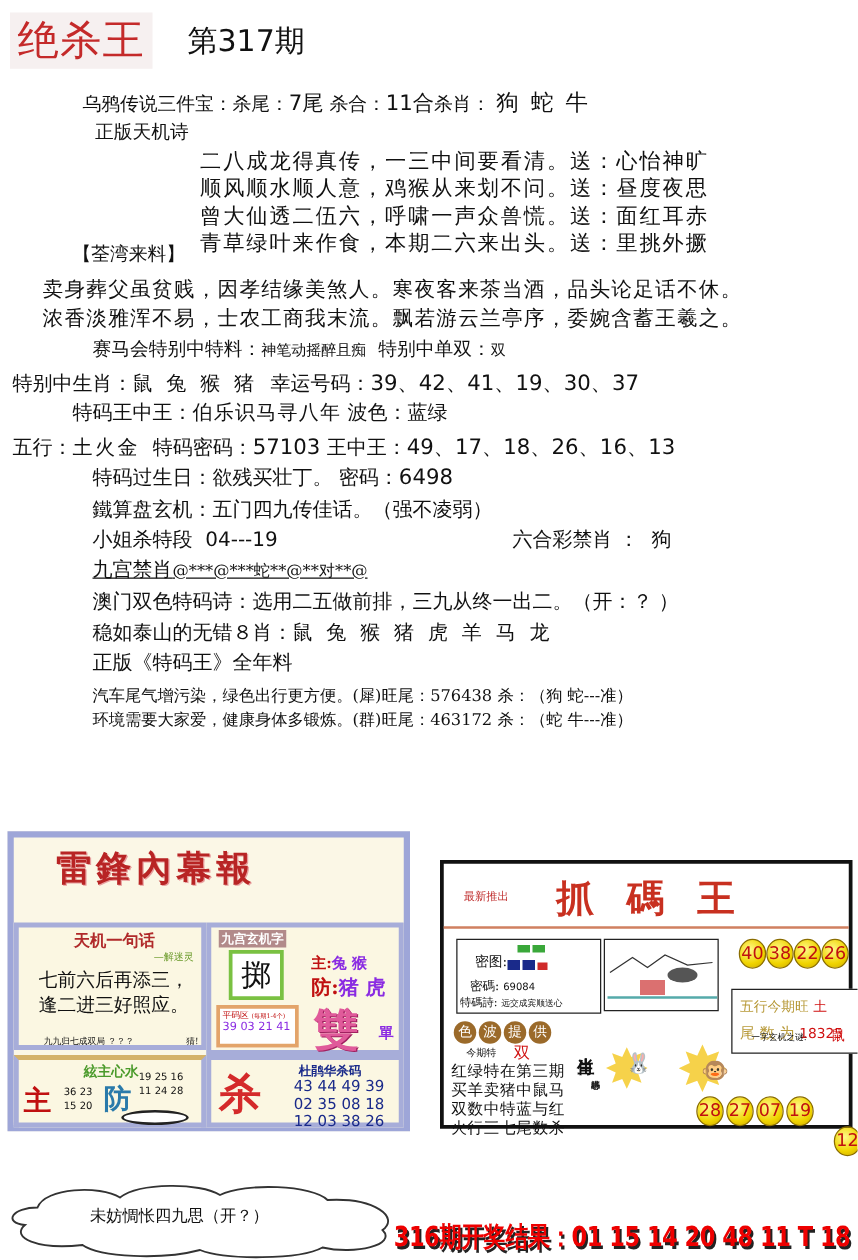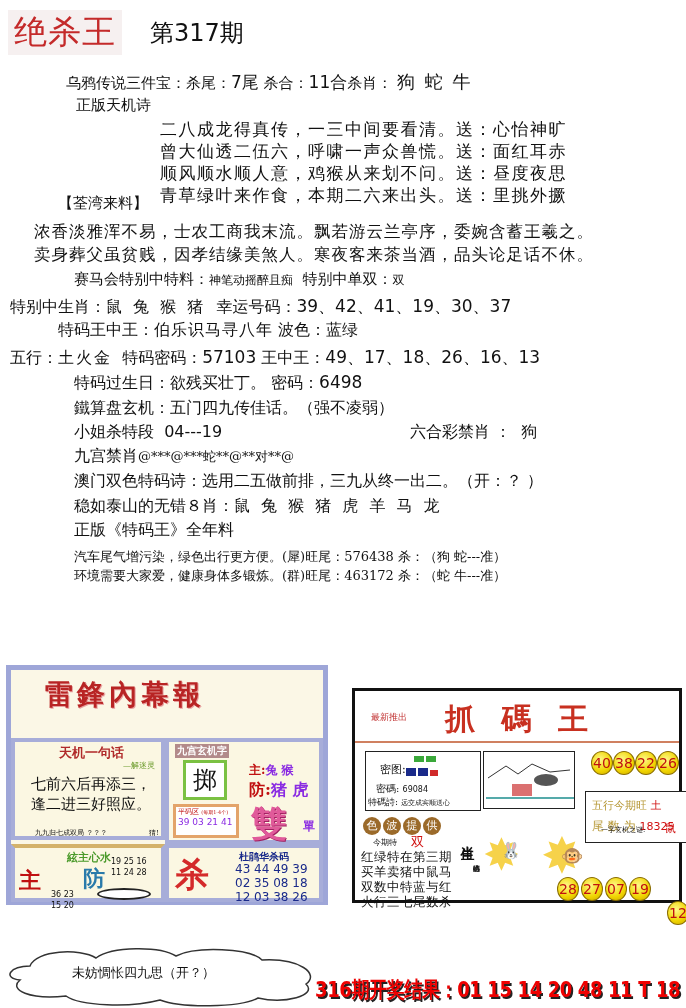--- a/index.html
+++ b/index.html
@@ -33,29 +33,29 @@
 
 <div class="abs t15" style="left:66px;top:70px;">
   <span>乌鸦传说三件宝：杀尾：</span><span class="sans" style="font-size:17px">7尾</span>
   <span>杀合：</span><span class="sans" style="font-size:17px">11合</span><span>杀肖：</span>
   <span style="font-size:18px;letter-spacing:2px">狗 蛇 牛</span>
 </div>
 <div class="abs t15" style="left:76px;top:96px;">正版天机诗</div>
 
 <div class="abs poem" style="left:160px;top:118px;">
   <div>二八成龙得真传，一三中间要看清。送：心怡神旷</div>
+  <div>顺风顺水顺人意，鸡猴从来划不问。送：昼度夜思</div>
   <div>曾大仙透二伍六，呼啸一声众兽慌。送：面红耳赤</div>
-  <div>顺风顺水顺人意，鸡猴从来划不问。送：昼度夜思</div>
   <div>青草绿叶来作食，本期二六来出头。送：里挑外撅</div>
 </div>
 
 <div class="abs t15" style="left:58px;top:194px;">【荃湾来料】</div>
 <div class="abs poem" style="left:34px;top:220px;letter-spacing:1px;font-size:16.5px;line-height:23px;">
+  <div>卖身葬父虽贫贱，因孝结缘美煞人。寒夜客来茶当酒，品头论足话不休。</div>
   <div>浓香淡雅浑不易，士农工商我末流。飘若游云兰亭序，委婉含蓄王羲之。</div>
-  <div>卖身葬父虽贫贱，因孝结缘美煞人。寒夜客来茶当酒，品头论足话不休。</div>
 </div>
 
 <div class="abs t15" style="left:74px;top:270px;">
   <span>赛马会特别中特料：</span><span style="font-size:12px">神笔动摇醉且痴</span>&nbsp;&nbsp;<span>特别中单双：</span><span style="font-size:12px">双</span>
 </div>
 <div class="abs" style="left:10px;top:295px;font-size:16px;">
   <span>特别中生肖：</span><span style="letter-spacing:3px">鼠 兔 猴 猪</span>&nbsp;&nbsp;<span>幸运号码：</span><span class="sans" style="font-size:17px">39、42、41、19、30、37</span>
 </div>
 <div class="abs" style="left:58px;top:320px;font-size:16px;">
   <span>特码王中王：</span><span style="letter-spacing:1px">伯乐识马寻八年</span>&nbsp;<span>波色：</span><span>蓝绿</span>
@@ -68,21 +68,21 @@
 </div>
 <div class="abs" style="left:74px;top:398px;font-size:16px;">
   <span>鐵算盘玄机：</span><span>五门四九传佳话。（强不凌弱）</span>
 </div>
 <div class="abs" style="left:74px;top:422px;font-size:16px;">
   <span>小姐杀特段</span>&nbsp;&nbsp;<span class="sans" style="font-size:16px">04---19</span>
 </div>
 <div class="abs" style="left:410px;top:422px;font-size:16px;">
   <span>六合彩禁肖 ：</span>&nbsp;&nbsp;<span>狗</span>
 </div>
-<div class="abs" style="left:74px;top:446px;font-size:16px;">
+<div class="abs" style="left:74px;top:446px;font-size:16px;text-decoration:underline;">
   <span>九宫禁肖</span><span style="font-size:13px">@***@***蛇**@**对**@</span>
 </div>
 <div class="abs" style="left:74px;top:471px;font-size:16px;">
   <span>澳门双色特码诗：</span><span>选用二五做前排，三九从终一出二。（开：？ ）</span>
 </div>
 <div class="abs" style="left:74px;top:496px;font-size:16px;">
   <span>稳如泰山的无错８肖：</span><span style="letter-spacing:3px">鼠 兔 猴 猪 虎 羊 马 龙</span>
 </div>
 <div class="abs" style="left:74px;top:520px;font-size:16px;">正版《特码王》全年料</div>
 <div class="abs" style="left:74px;top:548px;font-size:13px;">汽车尾气增污染，绿色出行更方便。(犀)旺尾：576438 杀：（狗 蛇---准）</div>
@@ -115,21 +115,21 @@
       <div style="font-size:7px;color:#c01010;padding-left:2px;"><span>平码区</span> <span style="font-size:5px">(每期1-4个)</span></div>
       <div class="sans" style="font-size:9px;color:#8a2be2;padding-left:2px;margin-top:0;">39 03 21 41</div>
     </div>
     <div style="position:absolute;left:82px;top:58px;font-size:36px;color:#e05a9a;font-weight:bold;text-shadow:1px 1px 0 #a02060;">雙</div>
     <div style="position:absolute;left:134px;top:76px;font-size:12px;color:#8a2be2;font-weight:bold;">單</div>
   </div>
 
   <div class="subbox" style="left:0;top:174px;width:154px;height:58px;border-top-color:#d4b26a;">
     <div style="position:absolute;left:52px;top:2px;font-size:11px;color:#4a9a2a;font-weight:bold;">絃主心水</div>
     <div style="position:absolute;left:4px;top:18px;font-size:22px;color:#c01010;font-weight:bold;">主</div>
-    <div class="sans" style="position:absolute;left:36px;top:20px;font-size:8px;line-height:11px;margin-top:21px;">
+    <div class="sans" style="position:absolute;left:36px;top:20px;font-size:8px;line-height:11px;">
       <div>36 23</div>
       <div>15 20</div>
     </div>
     <div style="position:absolute;left:68px;top:16px;font-size:22px;color:#2a7aaa;font-weight:bold;">防</div>
     <div class="sans" style="position:absolute;left:96px;top:8px;font-size:8px;line-height:11px;">
       <div>19 25 16</div>
       <div>11 24 28</div>
     </div>
     <div style="position:absolute;left:82px;top:40px;width:54px;height:12px;border:2px solid #222;border-radius:50%;background:#fff;"></div>
   </div>

